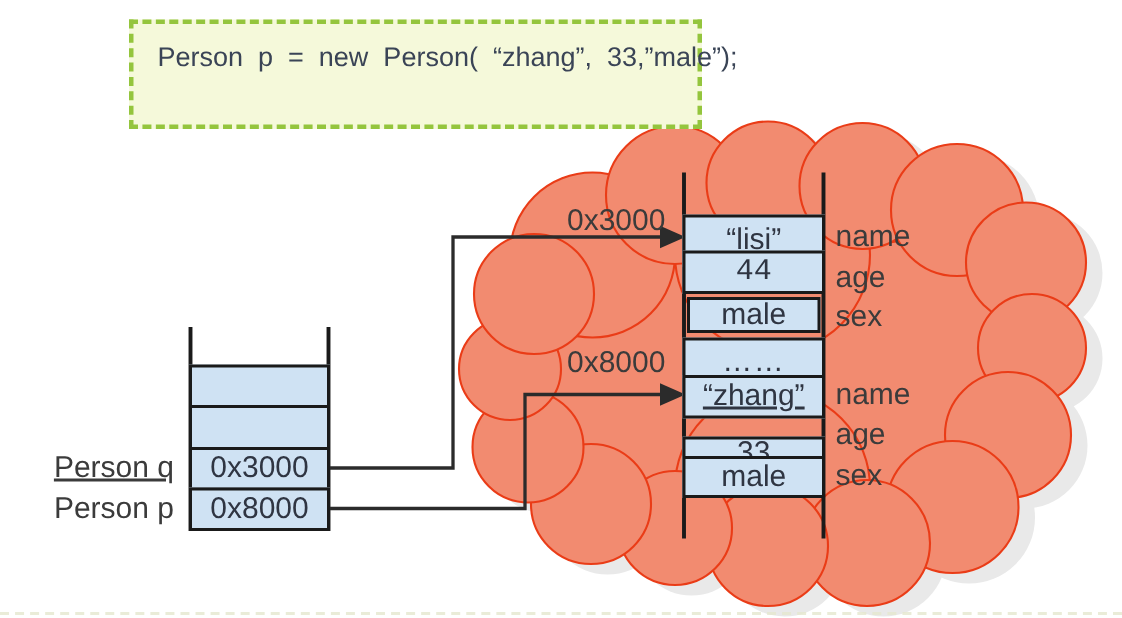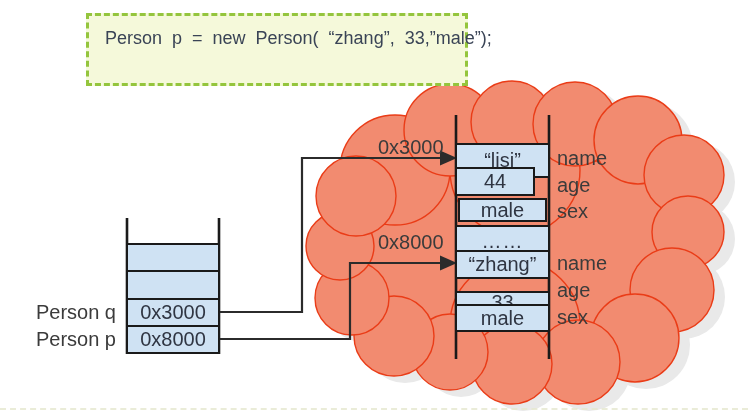--- a/index.html
+++ b/index.html
@@ -107,38 +107,38 @@
     <g>
       <polyline points="220,339 350,339 350,263 441,263" fill="none" stroke="#2b2b2b" stroke-width="2.2"></polyline>
       <polygon points="440,255.5 440,270.5 457,263" fill="#2b2b2b"></polygon>
     </g>
   </svg>
 
   <div class="abs code-box">
     <div class="code-line">Person p = new Person( “zhang”, 33,”male”);</div>
   </div>
 
-  <div class="lbl var-lbl" style="left:16px;top:301px;">Person q</div>
+  <div class="lbl var-lbl" style="left:16px;top:301px;text-decoration:underline;">Person q</div>
   <div class="lbl var-lbl" style="left:16px;top:328px;">Person p</div>
 
   <div class="cell" style="left:126px;top:243px;width:94px;height:29px;"></div>
   <div class="cell" style="left:126px;top:270px;width:94px;height:30px;"></div>
   <div class="cell" style="left:126px;top:298px;width:94px;height:29px;">0x3000</div>
   <div class="cell" style="left:126px;top:325px;width:94px;height:29px;">0x8000</div>
 
   <div class="lbl addr-lbl" style="left:378px;top:136px;">0x3000</div>
   <div class="lbl addr-lbl" style="left:378px;top:231px;">0x8000</div>
 
   <div class="cell" style="left:455px;top:143px;width:95px;height:35px;">“lisi”</div>
-  <div class="cell" style="left:455px;top:167px;width:80px;height:29px;">44</div>
+  <div class="cell" style="left:455px;top:167px;width:95px;height:29px;font-family:Liberation Mono, monospace;">44</div>
   <div class="cell" style="left:458px;top:198px;width:89px;height:24px;">male</div>
 
   <div class="cell dots" style="left:455px;top:225px;width:95px;height:27px;">……</div>
 
-  <div class="cell" style="left:455px;top:250px;width:95px;height:29px;">“zhang”</div>
+  <div class="cell" style="left:455px;top:250px;width:95px;height:29px;text-decoration:underline;">“zhang”</div>
   <div class="cell" style="left:455px;top:291px;width:95px;height:22px;">33</div>
   <div class="cell" style="left:455px;top:304px;width:95px;height:28px;">male</div>
 
   <div class="lbl" style="left:557px;top:147px;">name</div>
   <div class="lbl" style="left:557px;top:174px;">age</div>
   <div class="lbl" style="left:557px;top:200px;">sex</div>
 
   <div class="lbl" style="left:557px;top:252px;">name</div>
   <div class="lbl" style="left:557px;top:279px;">age</div>
   <div class="lbl" style="left:557px;top:306px;">sex</div>

